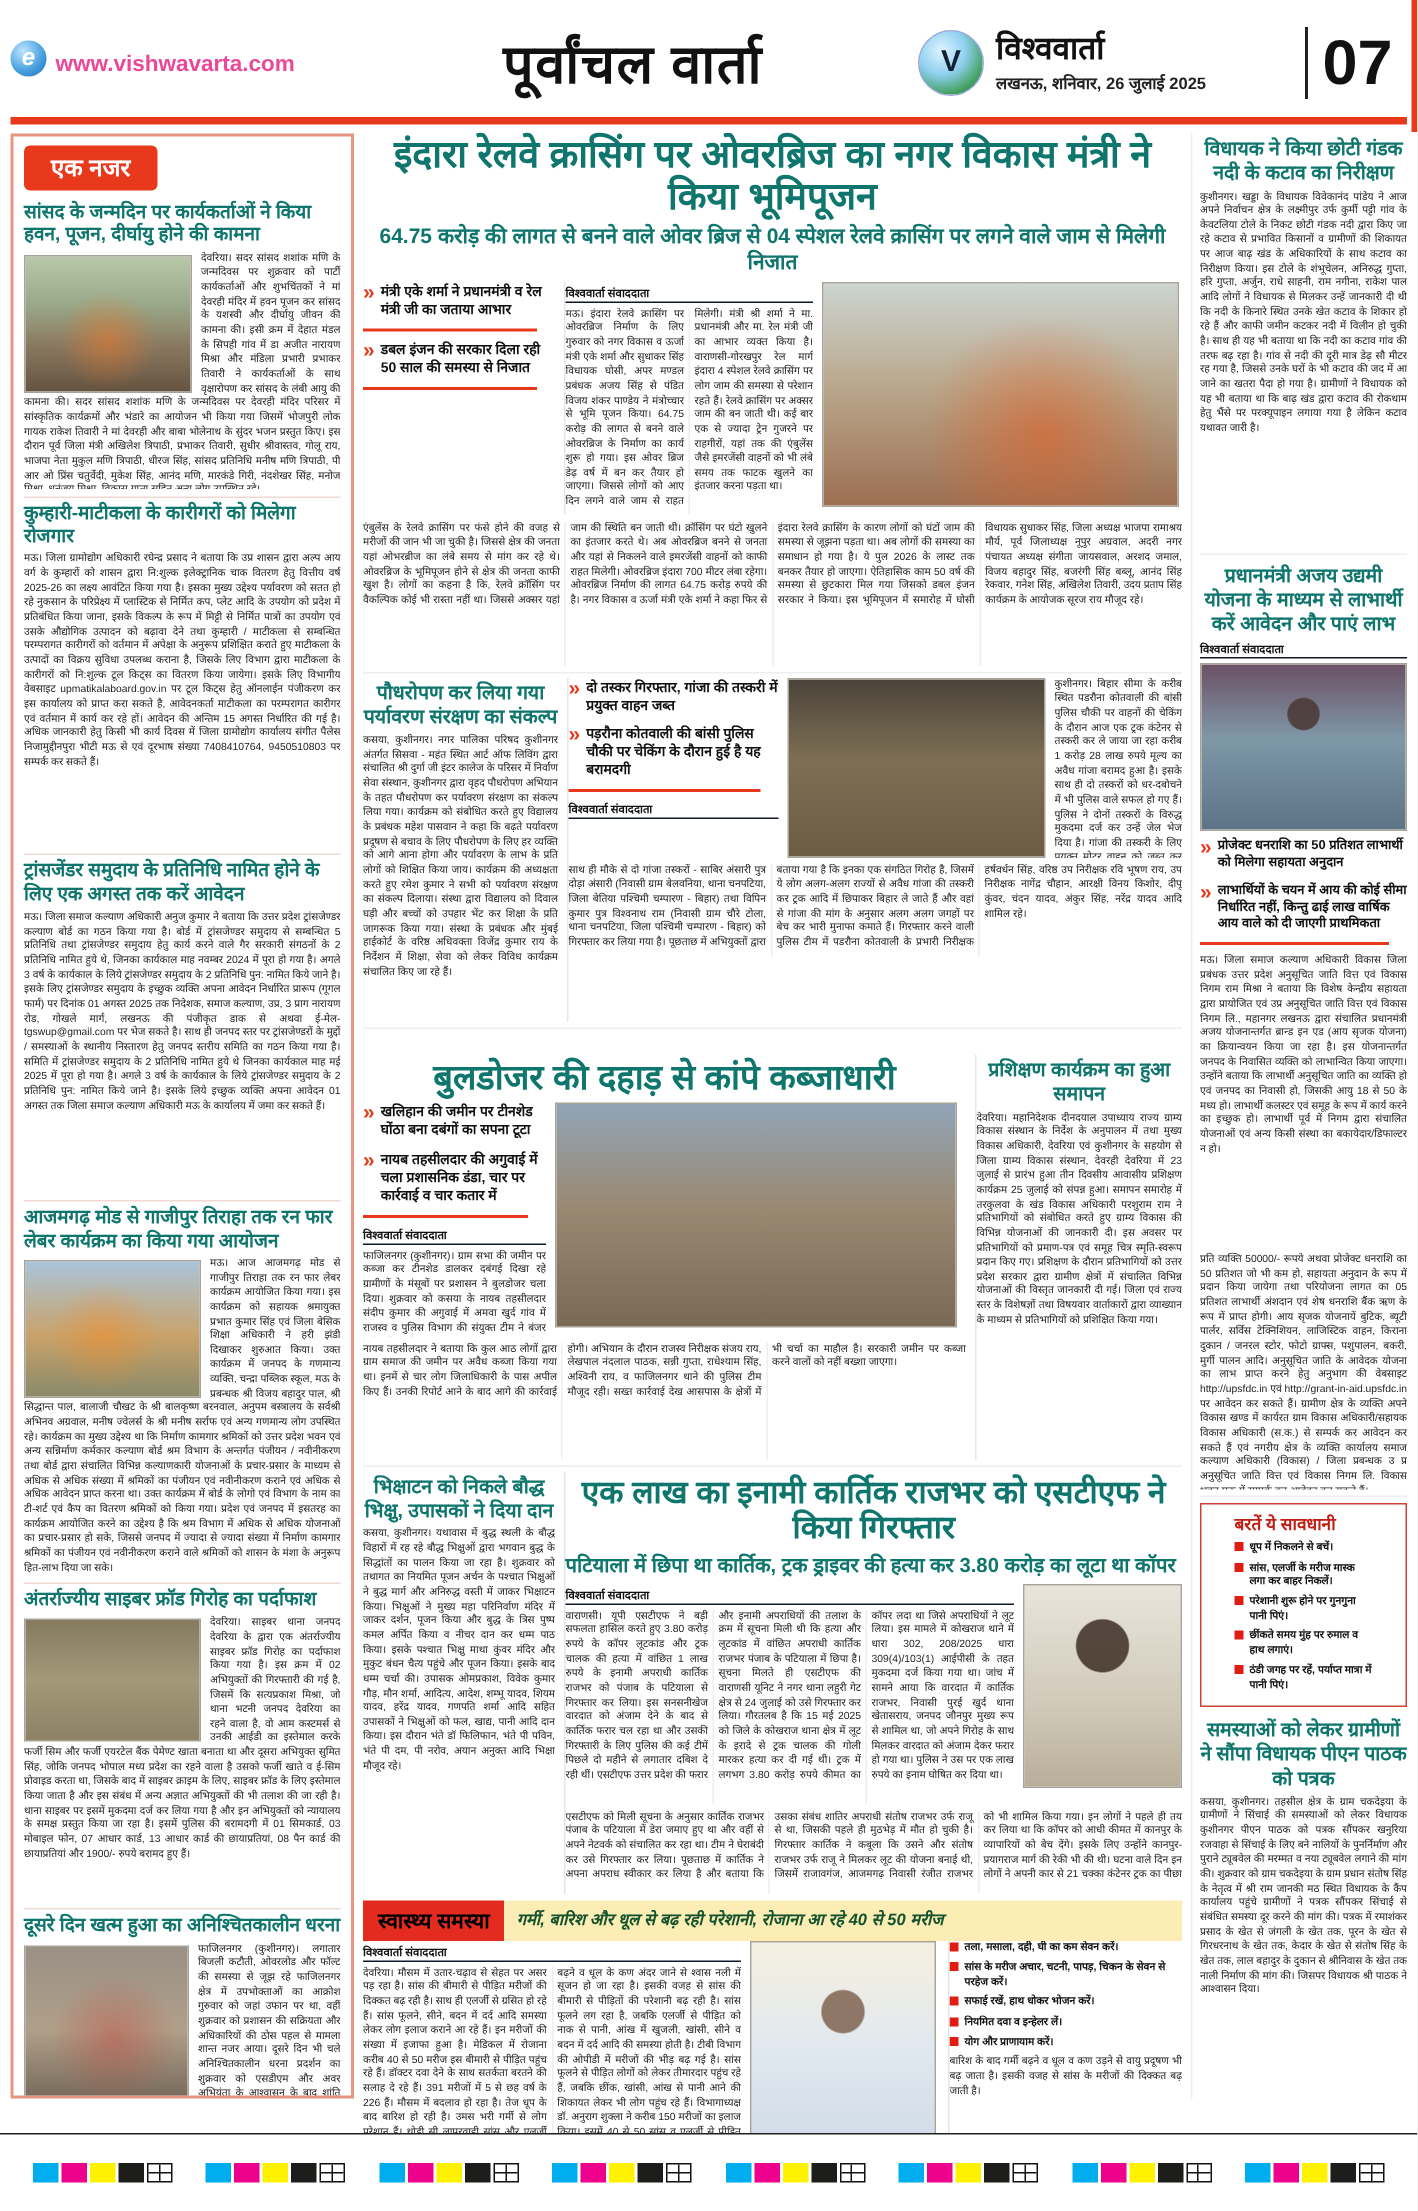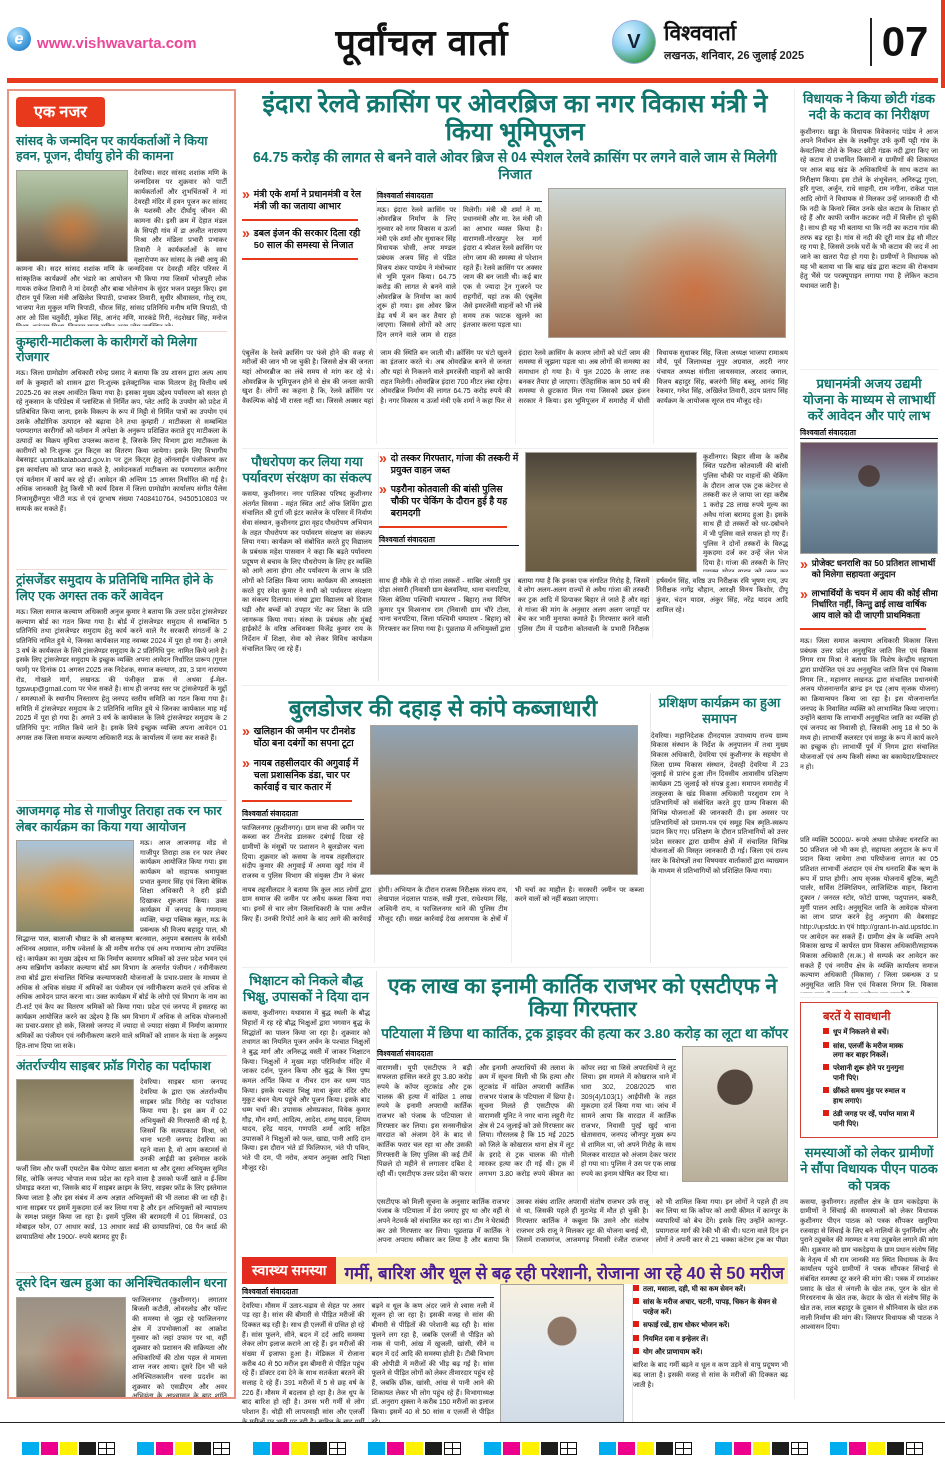--- a/index.html
+++ b/index.html
@@ -55,22 +55,22 @@
   .ph-bull { background:linear-gradient(180deg,#90a4b6,#9a8a74 45%,#7a6a55); }
   .ph-mug { background:radial-gradient(circle at 50% 30%,rgba(60,45,35,.85) 16%,transparent 17%),linear-gradient(180deg,#e9e5db,#d0c9b9 60%,#b8ae99); }
   .ph-doctor { background:radial-gradient(circle at 50% 32%,rgba(120,90,70,.8) 12%,transparent 13%),linear-gradient(180deg,#f6f0e0,#e0e8ef 50%,#cfdae5); }
   .sec-headline { font-size:19px; line-height:1.12; text-align:center; margin:3px 0; }
   .big-headline { font-size:23px; line-height:1.1; text-align:center; margin:3px 0 4px; }
   .mini-headline { font-size:13px; line-height:1.25; text-align:center; margin:2px 0 3px; }
   .vdiv { border-left:1px solid #e6e6e6; }
 
   
   .health-band { display:flex; align-items:stretch; margin-top:4px; }
-  .health-label { background:#e32b20; color:#ffffff; font-weight:bold; font-size:14px; padding:3px 10px 5px; white-space:nowrap; }
-  .health-strip { background:#fcedb4; color:#4c1d95; font-weight:bold; font-size:17px; padding:4px 8px 0; flex:1; white-space:nowrap; overflow:hidden; }
+  .health-label { background:#e32b20; color:#000000; font-weight:bold; font-size:14px; padding:3px 10px 5px; white-space:nowrap; }
+  .health-strip { background:#fcedb4; color:#14532d; font-weight:bold; font-size:11px; padding:4px 8px 0; flex:1; white-space:nowrap; overflow:hidden;font-style:italic; }
   .tip { display:flex; gap:4px; font-size:7px; font-weight:bold; line-height:1.35; margin-bottom:4px; }
   .tip-sq { width:6px; height:6px; background:#e01d12; margin-top:1px; flex-shrink:0; }
   .doc-cap { font-size:7.2px; font-weight:bold; text-align:center; line-height:1.25; margin-top:2px; }
 
   
   .rightcol { flex:1; display:flex; flex-direction:column; border-left:1px solid #eee; padding-left:5px; overflow:hidden; }
   .rc-art { border-bottom:1px solid #eee; padding-bottom:4px; margin-bottom:4px; }
   .ph-woman { background:radial-gradient(circle at 50% 30%,rgba(70,50,45,.8) 10%,transparent 11%),linear-gradient(180deg,#6d5165,#7e98a8 45%,#5d7486); }
   .rc-bul .bi { font-size:8.6px; }
   .precaution { border:1.5px solid #d04035; padding:5px 22px; margin-bottom:5px; }
@@ -197,21 +197,21 @@
               <div class="redline"></div>
               <span class="byline">विश्ववार्ता संवाददाता</span>
             </div>
             <div class="photo ph-ganja" style="width:172px;height:120px;"></div>
             <p class="body-sm clamp" style="flex:1;height:120px;">कुशीनगर। बिहार सीमा के करीब स्थित पडरौना कोतवाली की बांसी पुलिस चौकी पर वाहनों की चेकिंग के दौरान आज एक ट्रक कंटेनर से तस्करी कर ले जाया जा रहा करीब 1 करोड़ 28 लाख रुपये मूल्य का अवैध गांजा बरामद हुआ है। इसके साथ ही दो तस्करों को धर-दबोचने में भी पुलिस वाले सफल हो गए हैं। पुलिस ने दोनों तस्करों के विरुद्ध मुकदमा दर्ज कर उन्हें जेल भेज दिया है। गांजा की तस्करी के लिए प्रयुक्त मोटर वाहन को जब्त कर लिया गया है। अधीक्षक संतोष कुमार मिश्रा की ओर से दी गयी जानकारी के अनुसार जिले में अवैध मादक पदार्थों के विरुद्ध चलाए जा रहे अभियान के क्रम में पडरौना कोतवाली पुलिस द्वारा बांसी पुलिस चौकी के पास चेकिंग के दौरान एक ट्रक कंटेनर वाहन से तस्करी कर ले जाई जा रहा पांच कुंतल पैंसठ किलो अवैध गांजा की बरामदगी की गई है।</p>
           </div>
           <p class="body-sm cols-3 clamp" style="height:62px;margin-top:4px;">साथ ही मौके से दो गांजा तस्करों - साबिर अंसारी पुत्र दोड़ा अंसारी (निवासी ग्राम बेलवनिया, थाना चनपटिया, जिला बेतिया पश्चिमी चम्पारण - बिहार) तथा विपिन कुमार पुत्र विश्वनाथ राम (निवासी ग्राम चौरे टोला, थाना चनपटिया, जिला पश्चिमी चम्पारण - बिहार) को गिरफ्तार कर लिया गया है। पूछताछ में अभियुक्तों द्वारा बताया गया है कि इनका एक संगठित गिरोह है, जिसमें ये लोग अलग-अलग राज्यों से अवैध गांजा की तस्करी कर ट्रक आदि में छिपाकर बिहार ले जाते हैं और वहां से गांजा की मांग के अनुसार अलग अलग जगहों पर बेच कर भारी मुनाफा कमाते हैं। गिरफ्तार करने वाली पुलिस टीम में पडरौना कोतवाली के प्रभारी निरीक्षक हर्षवर्धन सिंह, वरिष्ठ उप निरीक्षक रवि भूषण राय, उप निरीक्षक नागेंद्र चौहान, आरक्षी विनय किशोर, दीपू कुंवर, चंदन यादव, अंकुर सिंह, नरेंद्र यादव आदि शामिल रहे।</p>
         </article>
       </div>
 
-      <div class="row" style="margin-top:4px;border-top:1px solid #eee;padding-top:7px;">
+      <div class="row" style="margin-top:4px;border-top:1px solid #eee;padding-top:17px;">
         <article style="width:402px;">
           <h2 class="big-headline">बुलडोजर की दहाड़ से कांपे कब्जाधारी</h2>
           <div class="row">
             <div style="width:122px;">
               <div class="bi">
                   <span>खलिहान की जमीन पर टीनशेड घोंठा बना दबंगों का सपना टूटा</span>
                 </div>
               <div class="bi">
                   <span>नायब तहसीलदार की अगुवाई में चला प्रशासनिक डंडा, चार पर कार्रवाई व चार कतार में</span>
                 </div>
@@ -229,21 +229,21 @@
         </article>
       </div>
 
       <div class="row" style="margin-top:4px;border-top:1px solid #eee;padding-top:3px;">
         <article style="width:128px;">
           <h4 class="mini-headline">भिक्षाटन को निकले बौद्ध भिक्षु, उपासकों ने दिया दान</h4>
           <p class="body-sm clamp" style="height:232px;">कसया, कुशीनगर। यथावास में बुद्ध स्थली के बौद्ध विहारों में रह रहे बौद्ध भिक्षुओं द्वारा भगवान बुद्ध के सिद्धांतों का पालन किया जा रहा है। शुक्रवार को तथागत का नियमित पूजन अर्चन के पश्चात भिक्षुओं ने बुद्ध मार्ग और अनिरुद्ध वस्ती में जाकर भिक्षाटन किया। भिक्षुओं ने मुख्य महा परिनिर्वाण मंदिर में जाकर दर्शन, पूजन किया और बुद्ध के त्रिस पुष्प कमल अर्पित किया व नीचर दान कर धम्म पाठ किया। इसके पश्चात भिक्षु माथा कुंवर मंदिर और मुकुट बंधन चैत्य पहुंचे और पूजन किया। इसके बाद धम्म चर्चा की। उपासक ओमप्रकाश, विवेक कुमार गौड़, मौन शर्मा, आदित्य, आदेश, शम्भू यादव, शियम यादव, हरेंद्र यादव, गणपति शर्मा आदि सहित उपासकों ने भिक्षुओं को फल, खाद्य, पानी आदि दान किया। इस दौरान भंते डॉ फिलिफान, भंते पी पविन, भंते पी दम, पी नरोव, अयान अनुक्त आदि भिक्षा मौजूद रहे।</p>
         </article>
         <article style="flex:1;" class="vdiv">
           <h2 class="sec-headline" style="font-size:21px;">एक लाख का इनामी कार्तिक राजभर को एसटीएफ ने किया गिरफ्तार</h2>
-          <h3 style="font-size:13.5px;text-align:right;font-weight:bold;margin:2px 0 4px;">पटियाला में छिपा था कार्तिक, ट्रक ड्राइवर की हत्या कर 3.80 करोड़ का लूटा था कॉपर</h3>
+          <h3 style="font-size:13.5px;text-align:left;font-weight:bold;margin:2px 0 4px;">पटियाला में छिपा था कार्तिक, ट्रक ड्राइवर की हत्या कर 3.80 करोड़ का लूटा था कॉपर</h3>
           <div class="row">
             <div style="flex:1;">
               <span class="byline">विश्ववार्ता संवाददाता</span>
               <p class="body-sm cols-3 clamp" style="height:130px;">वाराणसी। यूपी एसटीएफ ने बड़ी सफलता हासिल करते हुए 3.80 करोड़ रुपये के कॉपर लूटकांड और ट्रक चालक की हत्या में वांछित 1 लाख रुपये के इनामी अपराधी कार्तिक राजभर को पंजाब के पटियाला से गिरफ्तार कर लिया। इस सनसनीखेज वारदात को अंजाम देने के बाद से कार्तिक फरार चल रहा था और उसकी गिरफ्तारी के लिए पुलिस की कई टीमें पिछले दो महीने से लगातार दबिश दे रही थीं। एसटीएफ उत्तर प्रदेश की फरार और इनामी अपराधियों की तलाश के क्रम में सूचना मिली थी कि हत्या और लूटकांड में वांछित अपराधी कार्तिक राजभर पंजाब के पटियाला में छिपा है। सूचना मिलते ही एसटीएफ की वाराणसी यूनिट ने नगर थाना लहुरी गेट क्षेत्र से 24 जुलाई को उसे गिरफ्तार कर लिया। गौरतलब है कि 15 मई 2025 को जिले के कोखराज थाना क्षेत्र में लूट के इरादे से ट्रक चालक की गोली मारकर हत्या कर दी गई थी। ट्रक में लगभग 3.80 करोड़ रुपये कीमत का कॉपर लदा था जिसे अपराधियों ने लूट लिया। इस मामले में कोखराज थाने में धारा 302, 208/2025 धारा 309(4)/103(1) आईपीसी के तहत मुकदमा दर्ज किया गया था। जांच में सामने आया कि वारदात में कार्तिक राजभर, निवासी पुरई खुर्द थाना खेतासराय, जनपद जौनपुर मुख्य रूप से शामिल था, जो अपने गिरोह के साथ मिलकर वारदात को अंजाम देकर फरार हो गया था। पुलिस ने उस पर एक लाख रुपये का इनाम घोषित कर दिया था।</p>
             </div>
             <div class="photo ph-mug" style="width:106px;height:136px;"></div>
           </div>
           <p class="body-sm cols-3 clamp" style="height:56px;margin-top:4px;">एसटीएफ को मिली सूचना के अनुसार कार्तिक राजभर पंजाब के पटियाला में डेरा जमाए हुए था और वहीं से अपने नेटवर्क को संचालित कर रहा था। टीम ने घेराबंदी कर उसे गिरफ्तार कर लिया। पूछताछ में कार्तिक ने अपना अपराध स्वीकार कर लिया है और बताया कि उसका संबंध शातिर अपराधी संतोष राजभर उर्फ राजू से था, जिसकी पहले ही मुठभेड़ में मौत हो चुकी है। गिरफ्तार कार्तिक ने कबूला कि उसने और संतोष राजभर उर्फ राजू ने मिलकर लूट की योजना बनाई थी, जिसमें राजावगंज, आजमगढ़ निवासी रंजीत राजभर को भी शामिल किया गया। इन लोगों ने पहले ही तय कर लिया था कि कॉपर को आधी कीमत में कानपुर के व्यापारियों को बेच देंगे। इसके लिए उन्होंने कानपुर-प्रयागराज मार्ग की रेकी भी की थी। घटना वाले दिन इन लोगों ने अपनी कार से 21 चक्का कंटेनर ट्रक का पीछा किया और कोखराज से पहले एक सुनसान स्थान पर ट्रक चालक को रोका। 17 मई 2025 को पुलिस ने संतोष राजभर को मुठभेड़ में मार गिराया था।</p>
         </article>
       </div>

